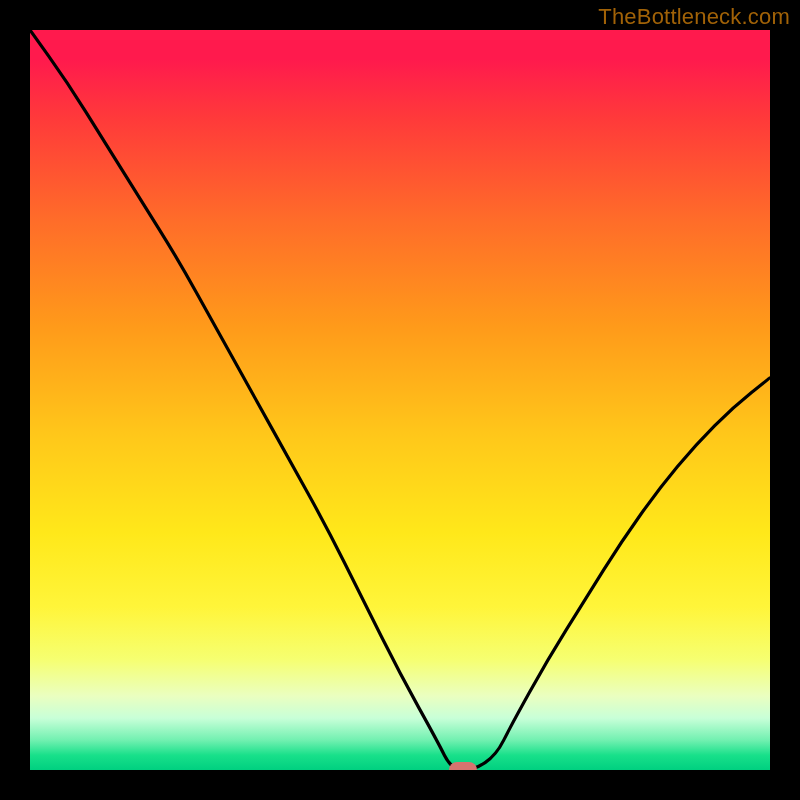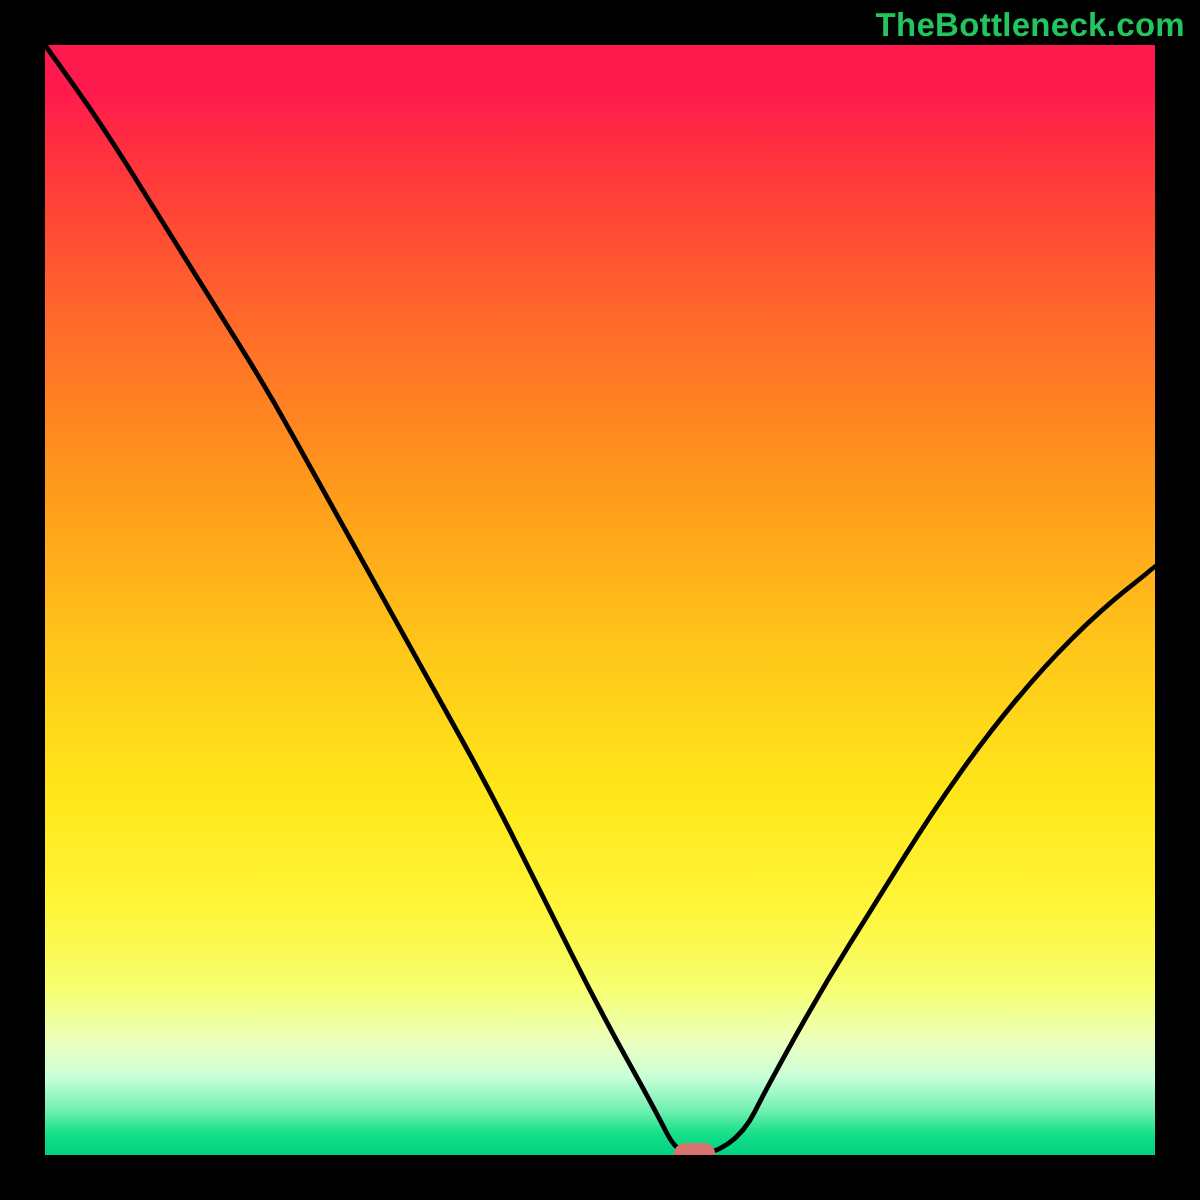--- a/index.html
+++ b/index.html
@@ -14,23 +14,23 @@
   .frame {
     position: relative;
     width: 800px;
     height: 800px;
     background: #000;
   }
   .watermark {
     position: absolute;
     top: 4px;
     right: 10px;
-    color: #22c55e;
+    color: #a16207;
     font-size: 22px;
-    font-weight: 700;
+    font-weight: 400;
     letter-spacing: 0.2px;
     z-index: 10;
   }
   .plot {
     position: absolute;
     left: 30px;
     top: 30px;
     width: 740px;
     height: 740px;
     overflow: hidden;

